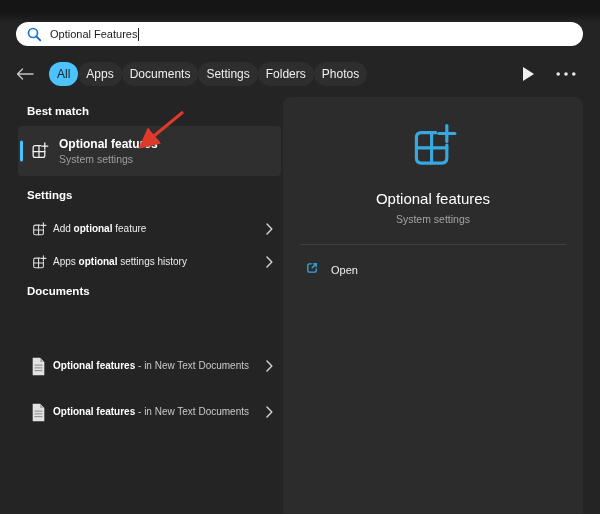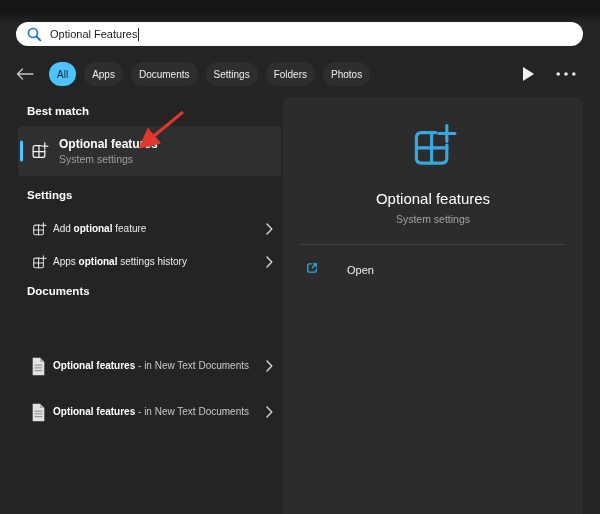--- a/index.html
+++ b/index.html
@@ -19,21 +19,21 @@
   .search-text{margin-left:8px;font-size:11px;color:#1b1b1b;}
   .caret{display:inline-block;width:1px;height:13px;background:#222;margin-left:1px;}
   
   .filter-row{
     position:absolute;left:16px;top:61px;width:568px;height:26px;
     display:flex;align-items:center;
   }
   .back-btn{display:flex;align-items:center;margin-right:15px;cursor:pointer;}
   .pill{
     height:24px;border-radius:12px;background:#2e2e2e;color:#f0f0f0;
-    font-size:10px;display:flex;align-items:center;padding:0 8px;margin-right:8px;
+    font-size:12px;display:flex;align-items:center;padding:0 8px;
     white-space:nowrap;cursor:pointer;
   }
   .pill.active{background:var(--accent,#4cc2ff);color:#13242c;}
   .play-btn{margin-left:auto;display:flex;align-items:center;cursor:pointer;}
   .more-btn{margin-left:22px;margin-right:8px;display:flex;align-items:center;cursor:pointer;}
   
   .sec-header{
     position:absolute;left:27px;font-size:11.5px;font-weight:bold;color:#ffffff;
   }
   .bm-card{
@@ -61,21 +61,21 @@
     position:absolute;left:283px;top:97px;width:300px;height:417px;
     background:#2c2c2c;border-radius:8px 8px 0 0;
     display:flex;flex-direction:column;align-items:center;
   }
   .preview .big-icon{margin-top:26px;}
   .pv-title{margin-top:16px;font-size:15px;color:#ffffff;}
   .pv-sub{margin-top:6px;font-size:10.5px;color:#a3a3a3;}
   .pv-divider{margin-top:19px;width:calc(100% - 34px);height:1px;background:#3f3f3f;}
   .pv-open{
     margin-top:10px;width:100%;height:30px;display:flex;align-items:center;
-    padding-left:22px;cursor:pointer;gap:16px;
+    padding-left:22px;cursor:pointer;
   }
   .pv-open-label{margin-left:12px;font-size:11px;color:#f0f0f0;}
   
   .anno{position:absolute;left:0;top:0;pointer-events:none;z-index:10;}
 </style>
 </head>
 <body>
 
 <div class="screen">
 

